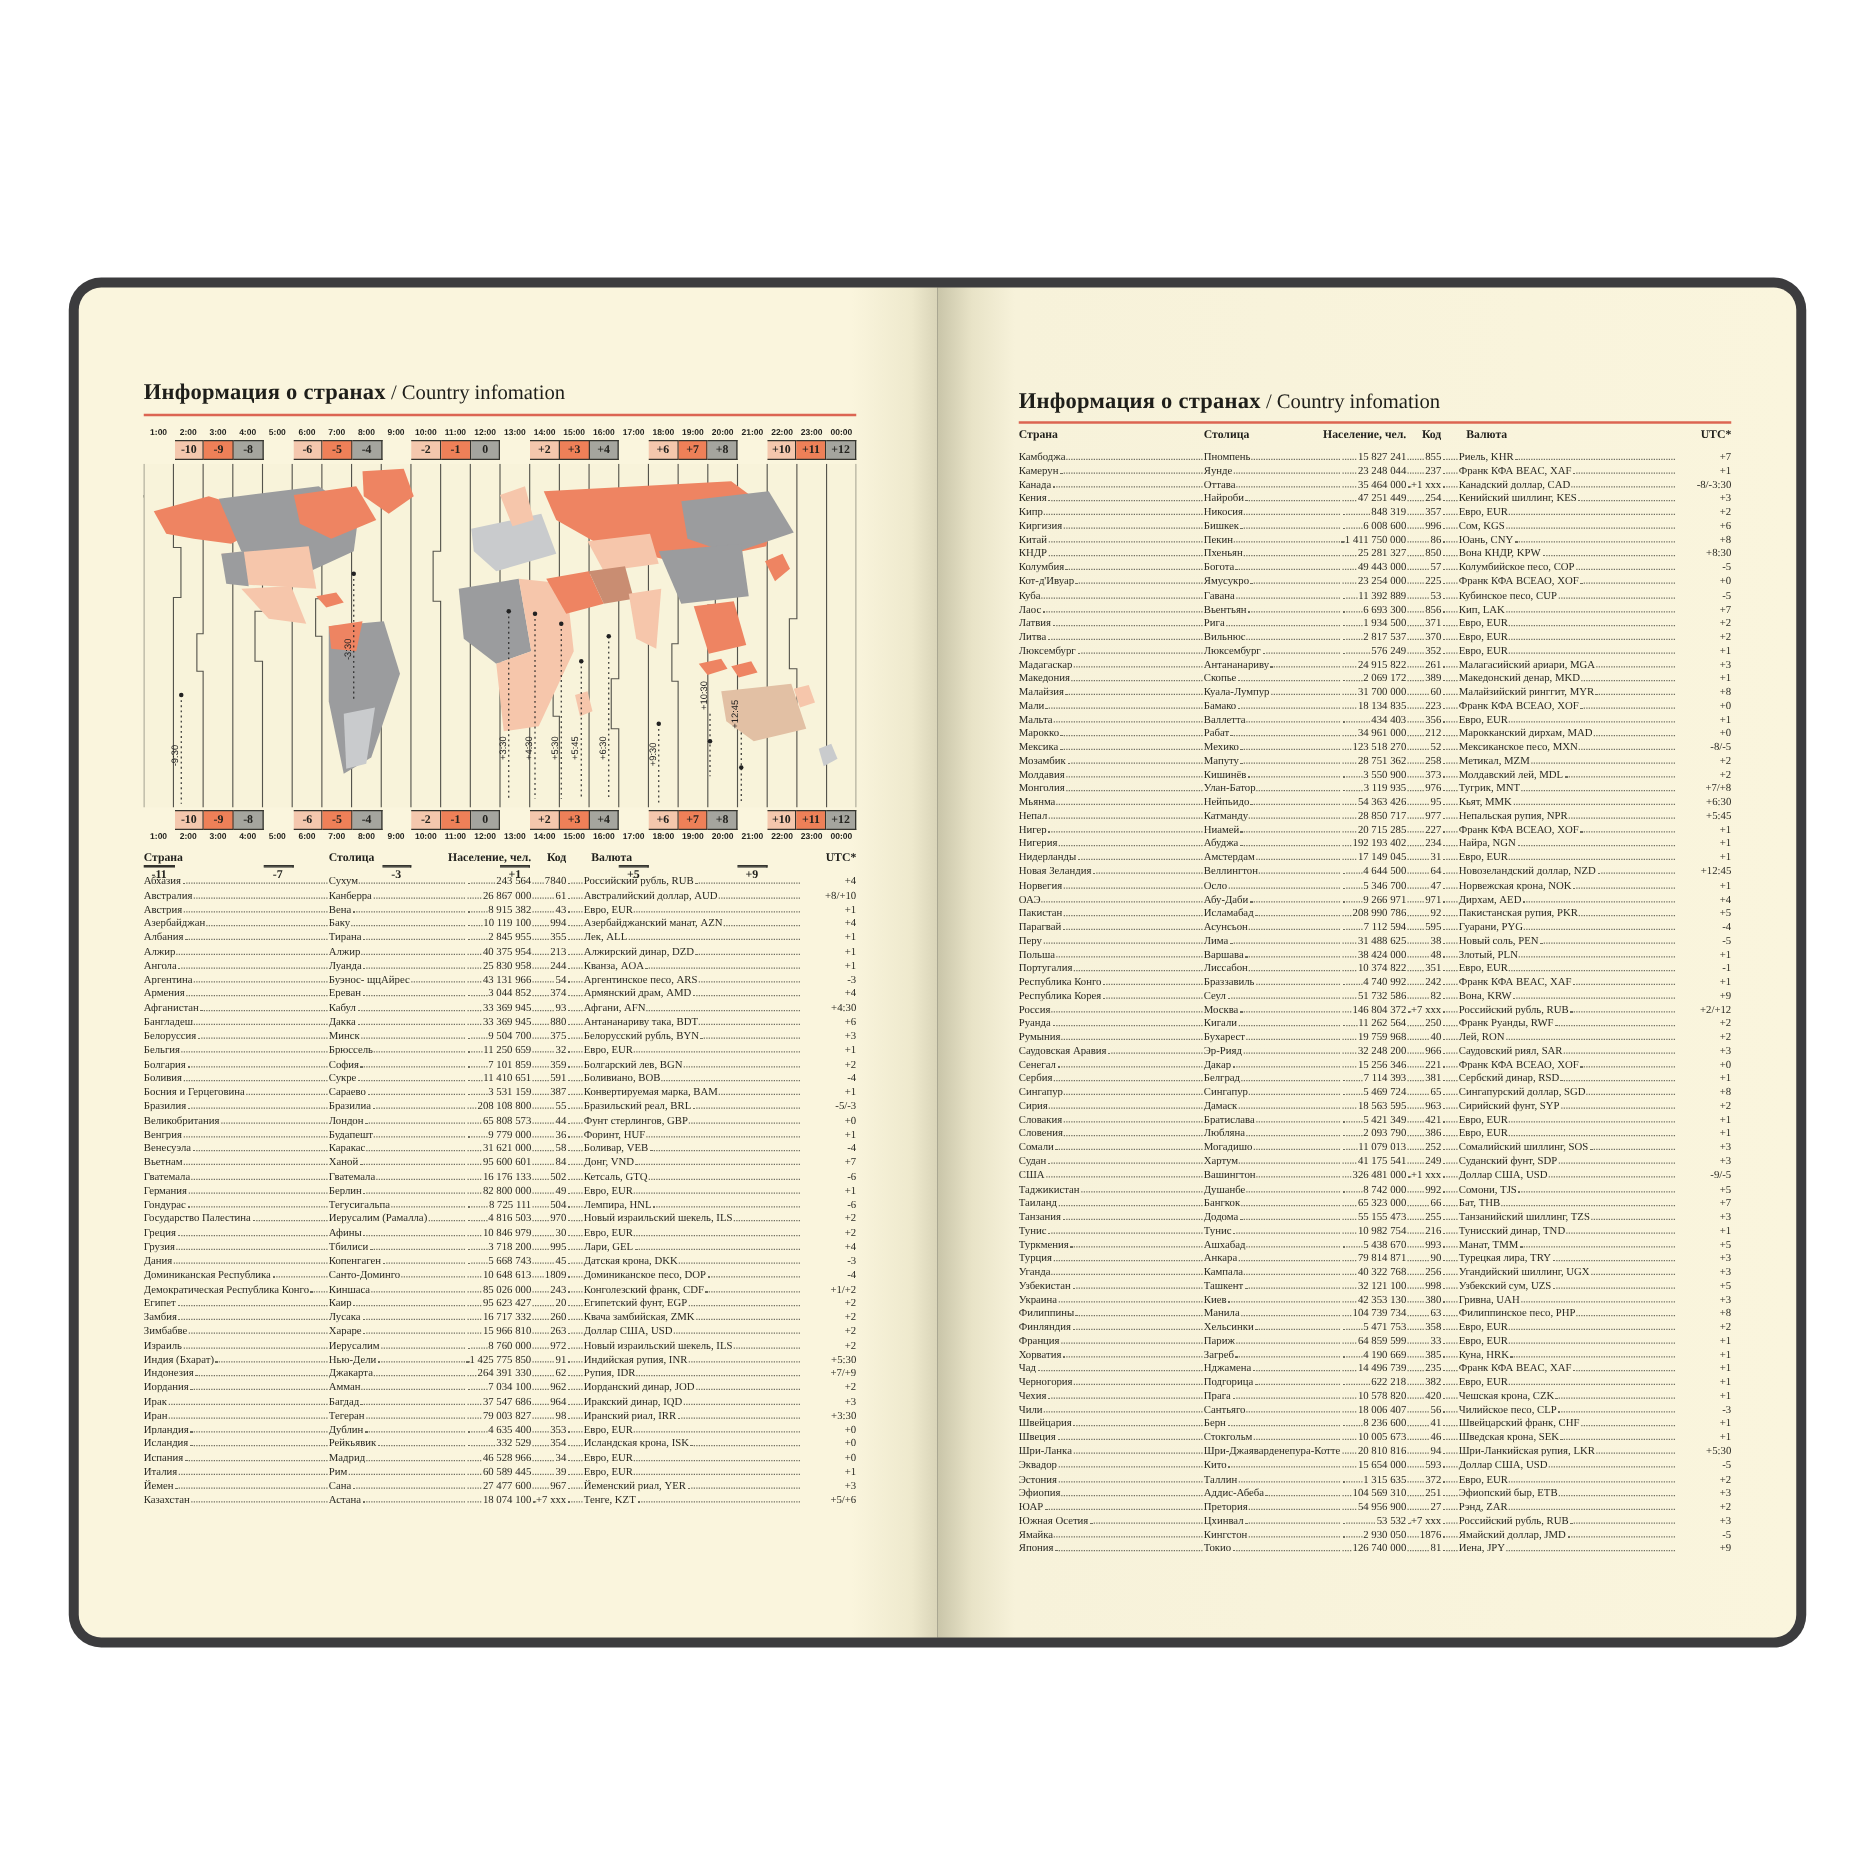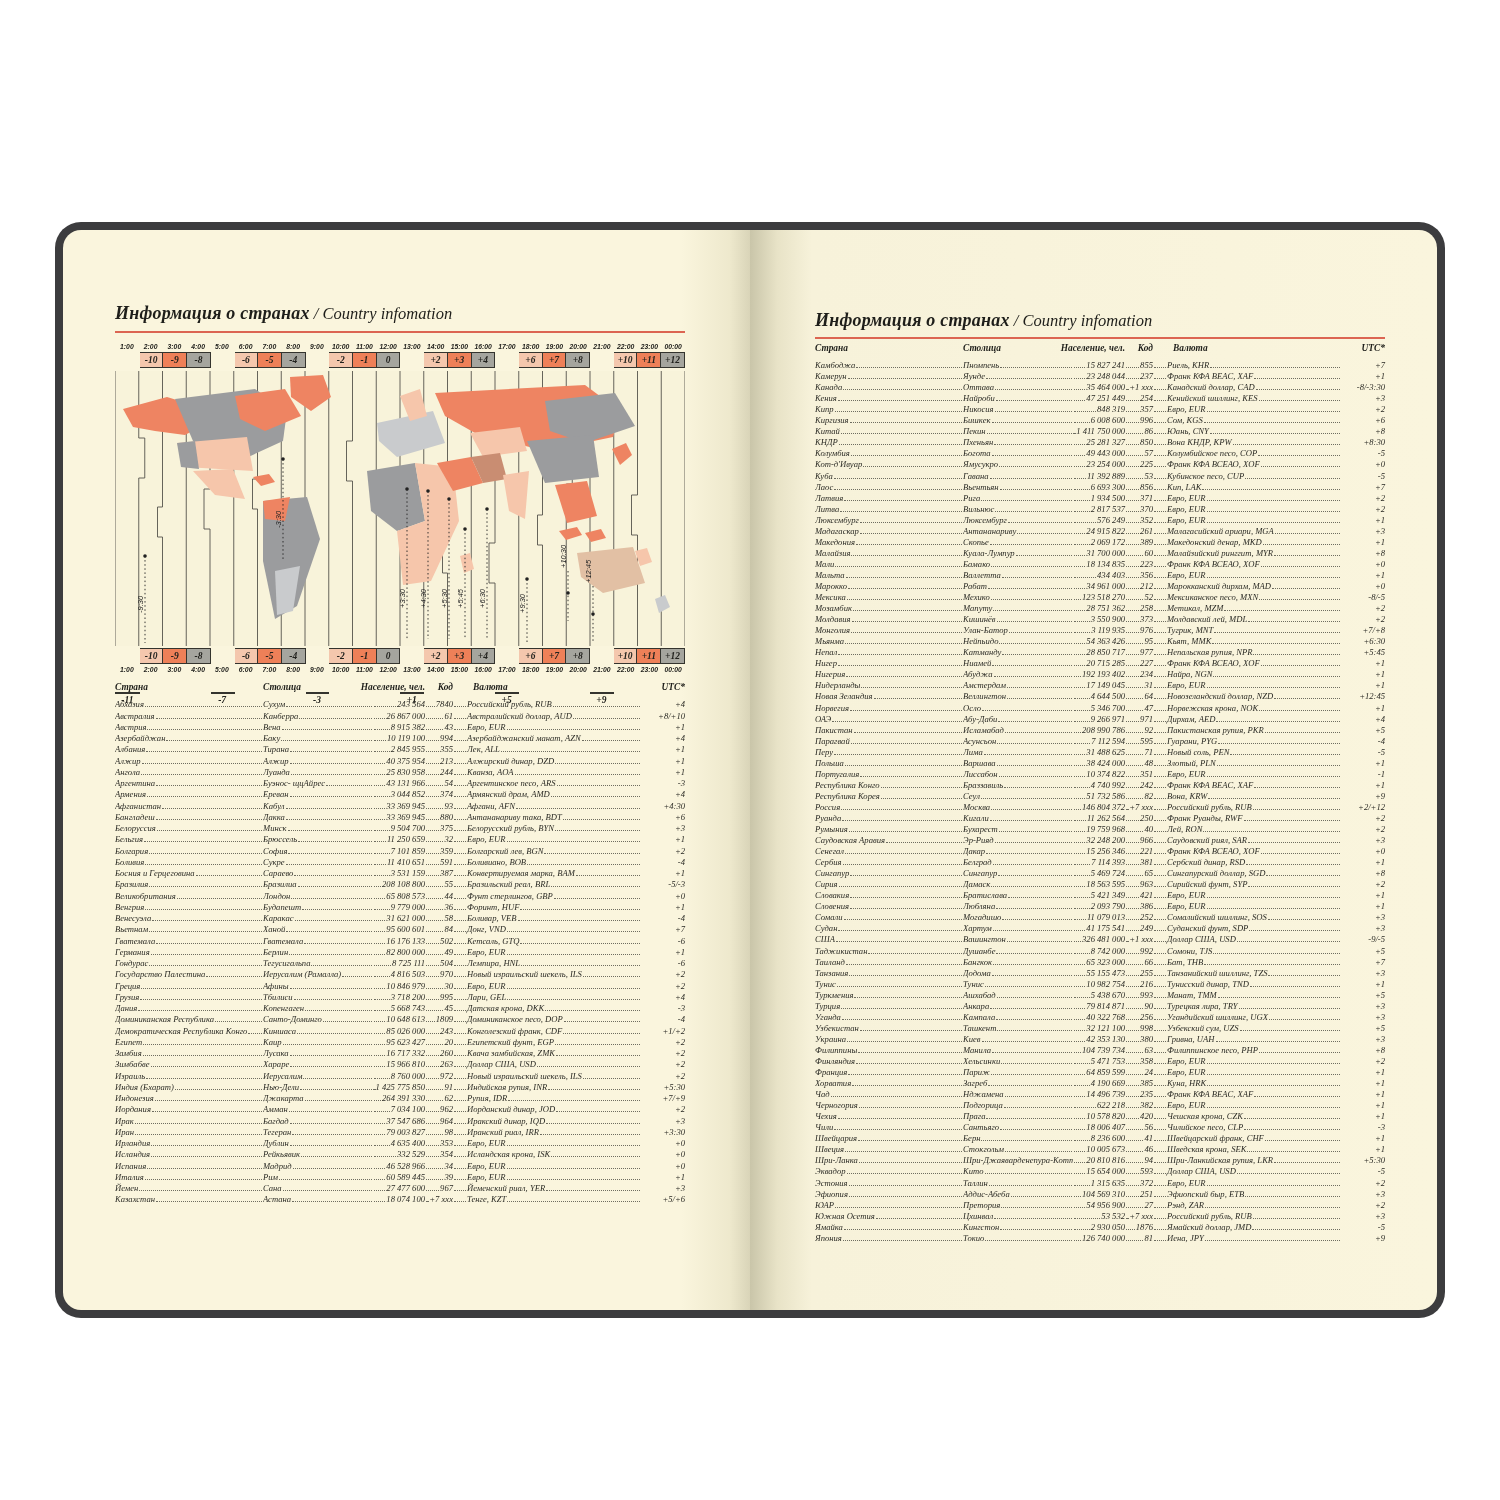--- a/index.html
+++ b/index.html
@@ -1,19 +1,19 @@
 <!DOCTYPE html>
 <html><head>
 <meta charset="utf-8">
 <style>
   html,body{margin:0;padding:0;background:#ffffff;width:1500px;height:1500px;
     font-family:"Liberation Serif", serif;-webkit-font-smoothing:antialiased;}
   .stage{position:relative;width:1500px;height:1500px;overflow:hidden;background:#fff;}
   .notebook{position:absolute;left:55px;top:222px;width:1390px;height:1096px;
-    background:#3c3c3e;border-radius:26px;font-style:italic;}
+    background:#3c3c3e;border-radius:26px;}
   .page{position:absolute;top:8px;height:1080px;width:687px;background:#faf5dd;}
   .page.left{left:8px;border-radius:18px 0 0 18px;
     background:linear-gradient(to right,#faf5dd 0%,#faf5dd 90%,#eee9cd 97%,#d9d4b8 100%);}
   .page.right{left:695px;border-radius:0 18px 18px 0;
     background:linear-gradient(to right,#c9c5a9 0%,#e8e3c7 4%,#f7f2da 9%,#faf5dd 100%);}
   .content{position:absolute;left:52px;width:570px;top:0;height:1080px;}
   .page.right .content{left:65px;}
 
   .pg-title{position:absolute;left:0;right:0;white-space:nowrap;color:#1e1e1a;}
   .pg-title .ru{font-weight:bold;font-size:18px;letter-spacing:.2px;}
@@ -2257,21 +2257,21 @@
               <span class="c-cap">
                 <span class="txt">Лима</span>
                 <span class="dots"></span>
               </span>
               <span class="c-pop">
                 <span class="dots"></span>
                 <span class="txt">31 488 625</span>
               </span>
               <span class="c-code">
                 <span class="dots"></span>
-                <span class="txt">71</span>
+                <span class="txt">38</span>
               </span>
               <span class="c-cur">
                 <span class="ldots"></span>
                 <span class="txt">Новый соль, PEN</span>
                 <span class="dots"></span>
               </span>
               <span class="c-utc">-5</span>
             </div>
             <div class="t-row">
               <span class="c-name">
@@ -2953,21 +2953,21 @@
               <span class="c-cap">
                 <span class="txt">Париж</span>
                 <span class="dots"></span>
               </span>
               <span class="c-pop">
                 <span class="dots"></span>
                 <span class="txt">64 859 599</span>
               </span>
               <span class="c-code">
                 <span class="dots"></span>
-                <span class="txt">24</span>
+                <span class="txt">33</span>
               </span>
               <span class="c-cur">
                 <span class="ldots"></span>
                 <span class="txt">Евро, EUR</span>
                 <span class="dots"></span>
               </span>
               <span class="c-utc">+1</span>
             </div>
             <div class="t-row">
               <span class="c-name">

